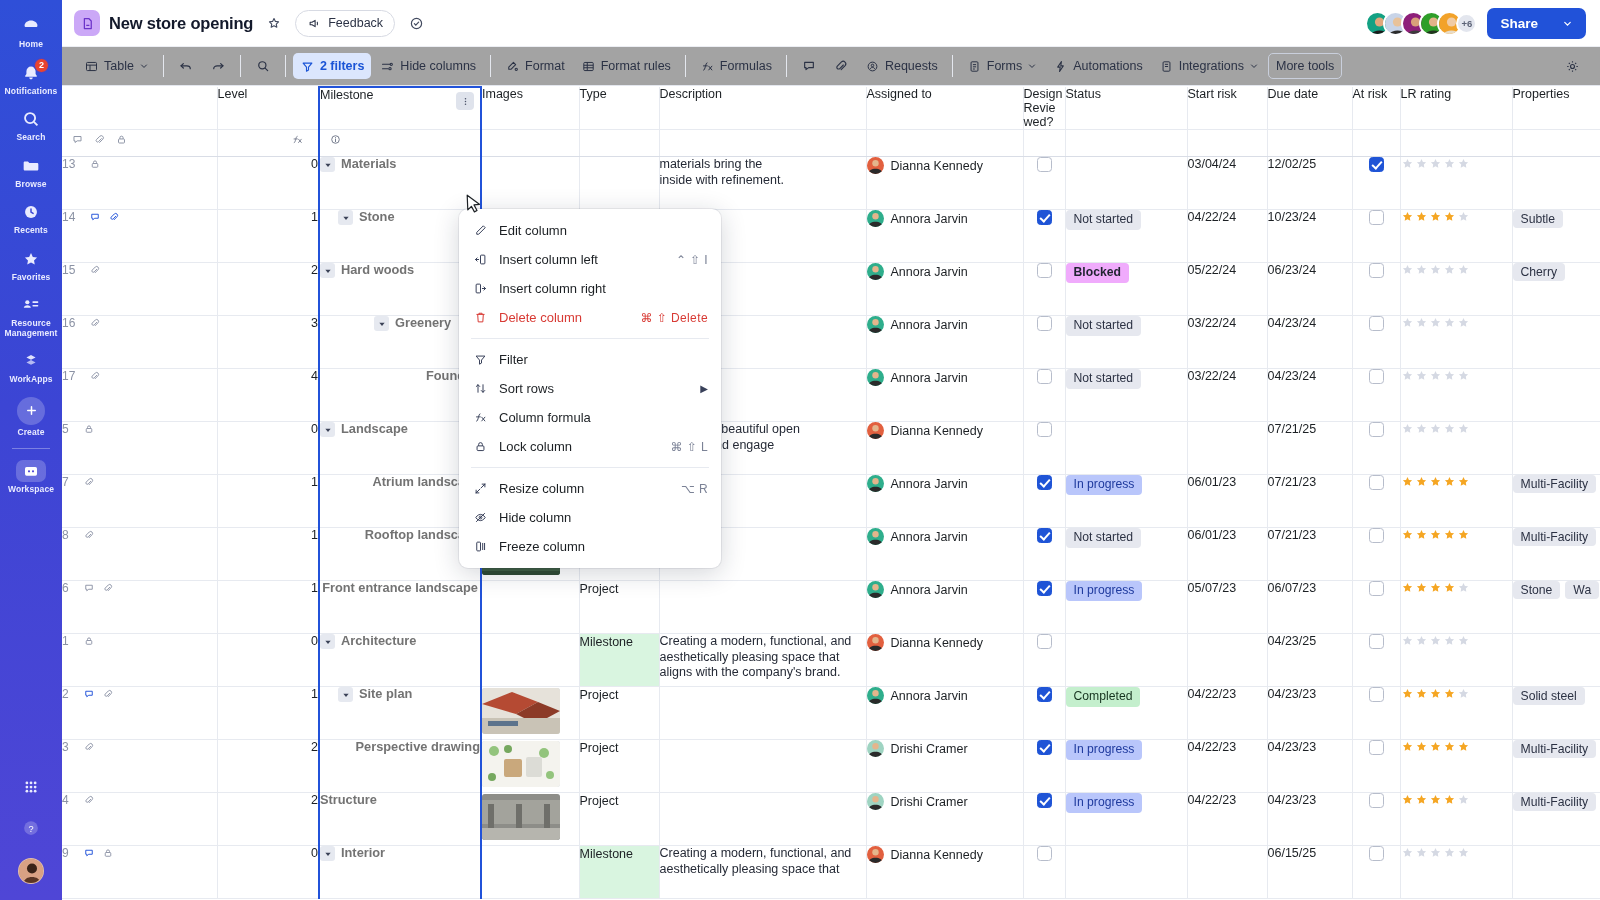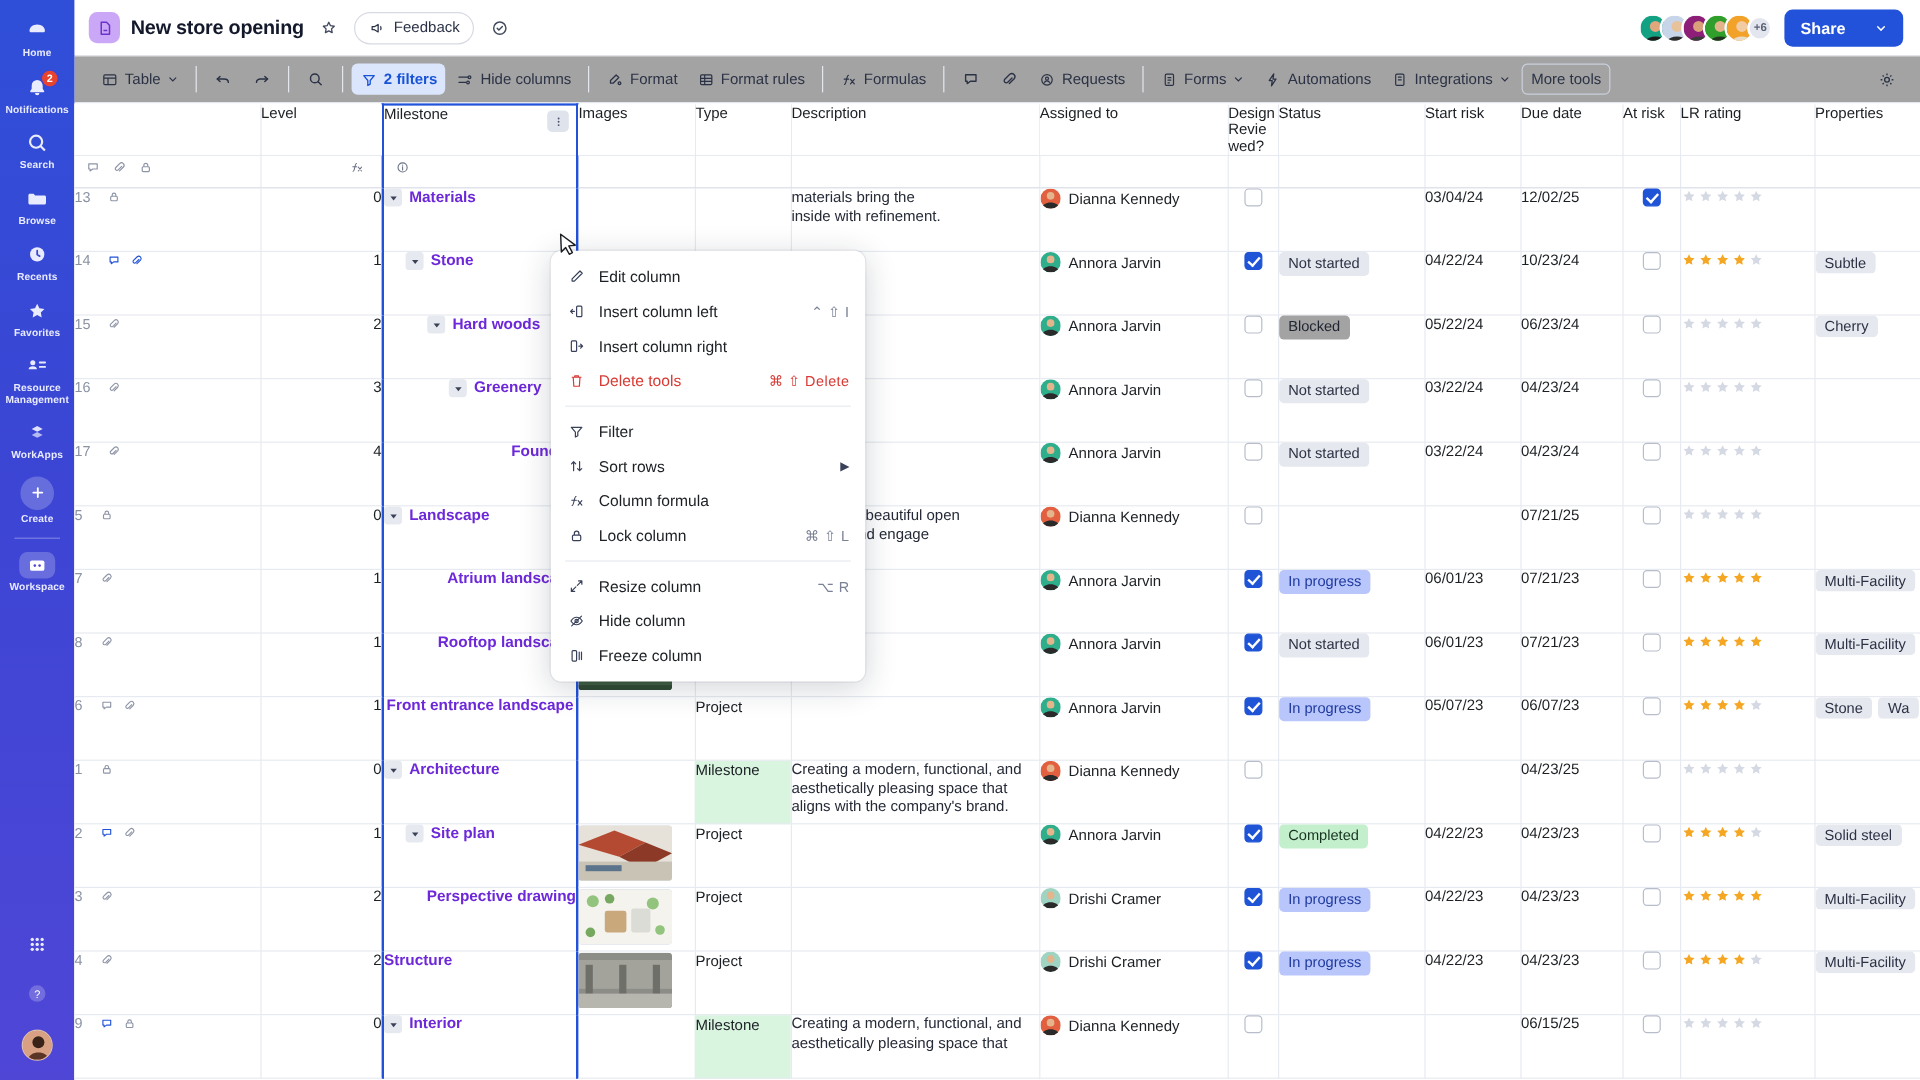--- a/index.html
+++ b/index.html
@@ -130,21 +130,21 @@
   }
   .hdr-wrapname { line-height: 1.12; }
   tr.subhead td {
     height: 27px; border-bottom: 1px solid #d9dde6; padding: 3px 9px 0;
     color: #8d94a6; font-size: 12px;
   }
   .sub-icons { display: flex; align-items: center; gap: 9px; color: #8d94a6; }
 
   td.c-rownum { text-align: left; padding: 9px 0 0 10px; color: #8b92a4; font-size: 12px; }
   td.c-level  { text-align: right; padding: 9px 14px 0 0; font-size: 12.5px; color: #1c2024; }
-  td.c-miles  { padding: 9px 11px 0 9px; font-size: 12.8px; font-weight: 700; color: #6d28d9; }
+  td.c-miles  { padding: 9px 11px 0 9px; font-size: 12.8px; font-weight: 700; color: #737373; }
   td.c-gen    { padding: 9px 9px 0; font-size: 12.5px; }
   td.c-center { text-align: center; padding: 9px 0 0; }
 
   .rowicons { display: inline-flex; gap: 7px; margin-left: 14px; vertical-align: -2px; }
 
   .ms-cell { display: flex; align-items: flex-start; }
   .caret {
     width: 15px; height: 15px; border-radius: 3px; background: #e6e9f0;
     display: inline-flex; align-items: center; justify-content: center;
     flex: 0 0 15px; margin-right: 6px; margin-top: 0px;
@@ -173,21 +173,21 @@
     content: ""; position: absolute; left: 4px; top: 1px;
     width: 4px; height: 8px; border: solid #fff; border-width: 0 2px 2px 0;
     transform: rotate(42deg);
   }
 
   .badge {
     display: inline-block; padding: 2px 8px; border-radius: 4px;
     font-size: 12.2px; line-height: 1.3;
   }
   .b-notstarted { background: #e6e8ef; color: #2c3244; }
-  .b-blocked    { background: #a3a3a3; color: #1f2430; }
+  .b-blocked    { background: #f0abfc; color: #1f2430; font-weight: bold; }
   .b-inprogress { background: #b9c6fb; color: #1f3a9e; }
   .b-completed  { background: #c4efcd; color: #16331f; }
 
   .date { font-size: 12.5px; color: #1c2024; }
 
   .stars { display: flex; gap: 1px; }
   .star { width: 13px; height: 13px; display: block; }
 
   .props { display: flex; gap: 5px; overflow: hidden; }
   .prop-tag {
@@ -768,21 +768,21 @@
               </td>
             </tr>
             <tr style="height: 53px;">
               <td class="c-rownum"><span>15</span><span class="rowicons">
                   <svg width="12" height="12" viewBox="0 0 24 24" fill="none" stroke="#8d94a6" stroke-width="1.9" stroke-linecap="round">
                     <path d="M15.5 10.5l-5.3 5.3a2.6 2.6 0 01-3.7-3.7l6.2-6.2a3.9 3.9 0 015.5 5.5l-6 6"></path>
                   </svg>
                 </span></td>
               <td class="c-level">2</td>
               <td class="c-miles col-sel-left col-sel-right">
-                <div class="ms-cell" style="padding-left:36px">
+                <div class="ms-cell" style="">
                   <span class="caret">
                     <svg width="8" height="8" viewBox="0 0 12 12" fill="#3a4considered">
                       <path d="M2 4h8l-4 5z" fill="#3b4257"></path>
                     </svg>
                   </span>
                   <span class="ms-text">Hard woods</span>
                 </div>
               </td>
               <td class="c-gen"></td>
               <td class="c-gen"></td>
@@ -1542,21 +1542,21 @@
               </svg>
             </span>
             <span class="ctx-lbl">Insert column right</span>
           </div>
           <div class="ctx-item danger">
             <span class="ctx-ico">
               <svg width="15" height="15" viewBox="0 0 24 24" fill="none" stroke="#d83a34" stroke-width="1.6">
                 <path d="M5.5 7h13M9.5 7V5.2h5V7M7.5 7l.8 12h7.4l.8-12" stroke-linejoin="round"></path>
               </svg>
             </span>
-            <span class="ctx-lbl">Delete tools</span>
+            <span class="ctx-lbl">Delete column</span>
             <span class="sc">⌘ ⇧ Delete</span>
           </div>
           <div class="ctx-sep"></div>
           <div class="ctx-item">
             <span class="ctx-ico">
               <svg width="15" height="15" viewBox="0 0 24 24" fill="none" stroke="#39415a" stroke-width="1.6" stroke-linejoin="round">
                 <path d="M5 6.5h14l-5.4 6.4v4.8l-3.2 1.8v-6.6z"></path>
               </svg>
             </span>
             <span class="ctx-lbl">Filter</span>

